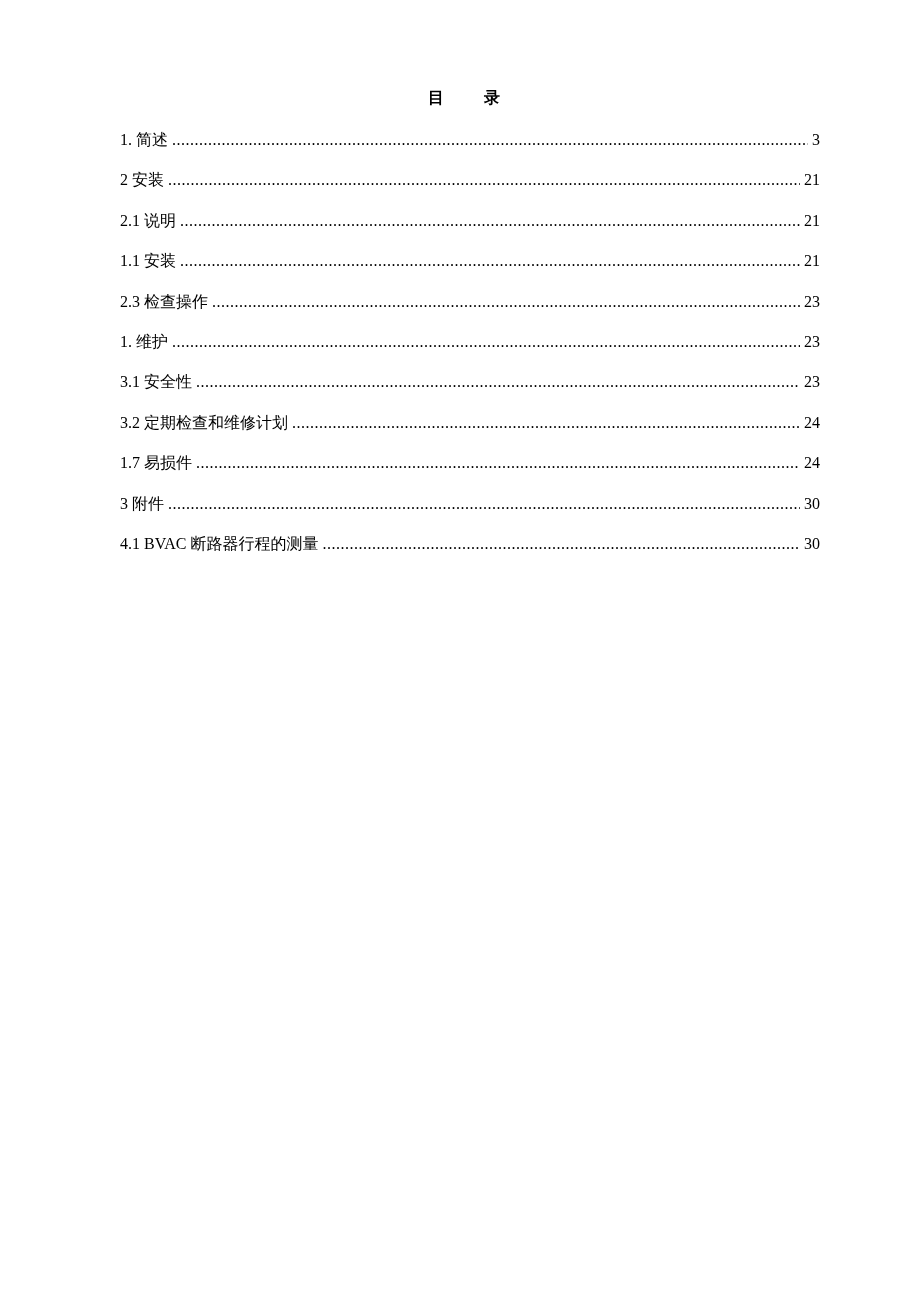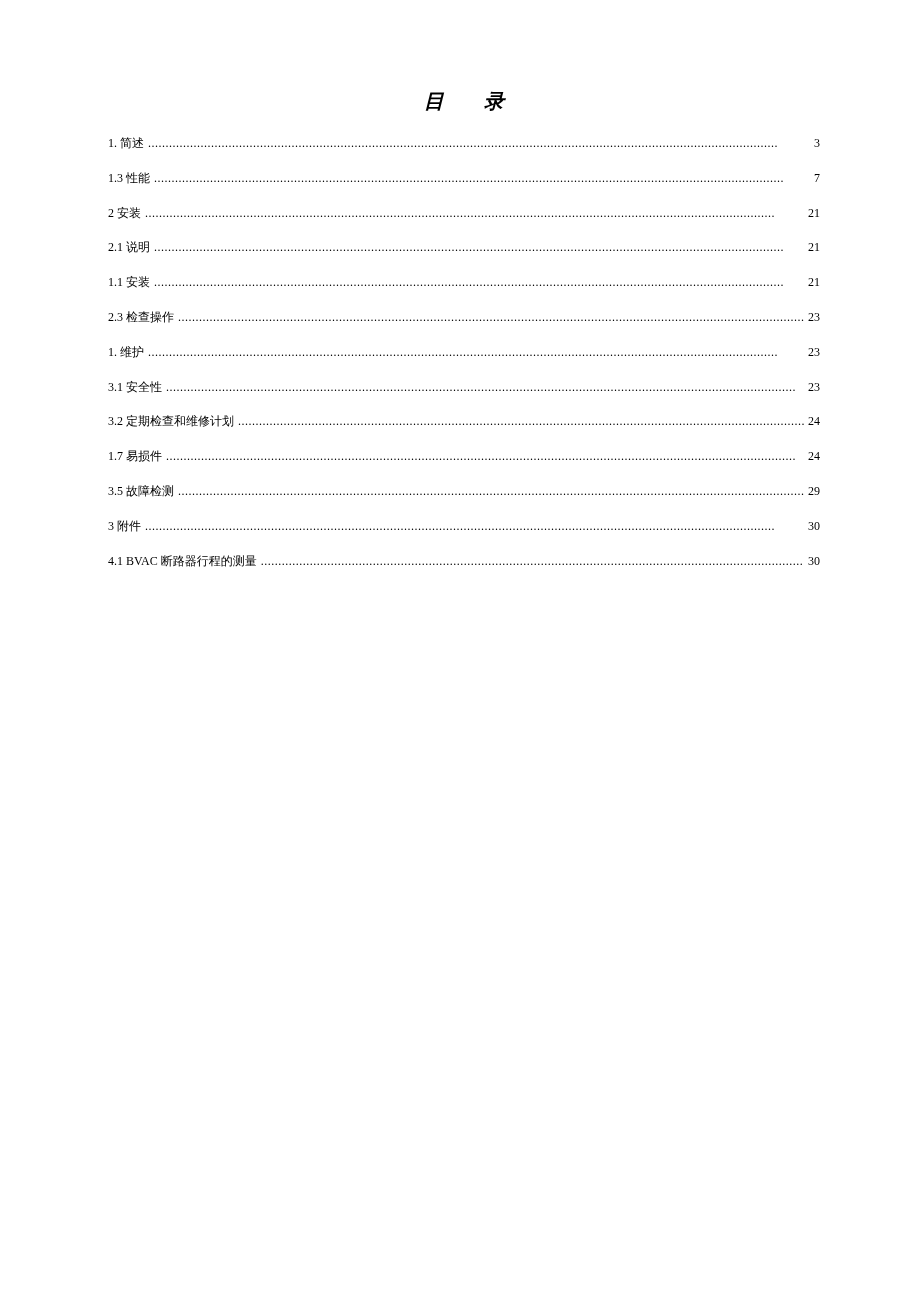--- a/index.html
+++ b/index.html
@@ -10,37 +10,37 @@
     body {
       width: 920px;
       height: 1302px;
       background: #ffffff;
       font-family: "SimSun", "宋体", serif;
       color: #000000;
       padding: 88px 100px 0 108px;
     }
     .page-title {
       text-align: center;
-      font-size: 20px;
+      font-size: 16px;
       font-weight: bold;
       letter-spacing: 40px;
       padding-left: 40px;
       margin-bottom: 20px;
-      font-style: italic;
     }
     .toc-list {
       list-style: none;
     }
     .toc-item {
       display: flex;
       align-items: flex-start;
-      font-size: 12px;
+      font-size: 16px;
       line-height: 1.4;
       margin-bottom: 18px;
       white-space: nowrap;
+      margin-left: 12px;
     }
     .toc-label {
       flex-shrink: 0;
     }
     .toc-dots {
       flex: 1;
       overflow: hidden;
       letter-spacing: 0.5px;
       margin: 0 4px;
       color: #000000;
@@ -55,25 +55,20 @@
 </head>
 <body>
 
 <h1 class="page-title">目录</h1>
 
 <ul class="toc-list">
   <li class="toc-item">
     <span class="toc-label">1. 简述</span>
     <span class="toc-dots"></span>
     <span class="toc-page">3</span>
-  </li>
-  <li class="toc-item">
-    <span class="toc-label">1.3 性能</span>
-    <span class="toc-dots"></span>
-    <span class="toc-page">7</span>
   </li>
   <li class="toc-item">
     <span class="toc-label">2 安装</span>
     <span class="toc-dots"></span>
     <span class="toc-page">21</span>
   </li>
   <li class="toc-item">
     <span class="toc-label">2.1 说明</span>
     <span class="toc-dots"></span>
     <span class="toc-page">21</span>
@@ -102,25 +97,20 @@
     <span class="toc-label">3.2 定期检查和维修计划</span>
     <span class="toc-dots"></span>
     <span class="toc-page">24</span>
   </li>
   <li class="toc-item">
     <span class="toc-label">1.7 易损件</span>
     <span class="toc-dots"></span>
     <span class="toc-page">24</span>
   </li>
   <li class="toc-item">
-    <span class="toc-label">3.5 故障检测</span>
-    <span class="toc-dots"></span>
-    <span class="toc-page">29</span>
-  </li>
-  <li class="toc-item">
     <span class="toc-label">3 附件</span>
     <span class="toc-dots"></span>
     <span class="toc-page">30</span>
   </li>
   <li class="toc-item">
     <span class="toc-label">4.1 BVAC 断路器行程的测量</span>
     <span class="toc-dots"></span>
     <span class="toc-page">30</span>
   </li>
 </ul>

